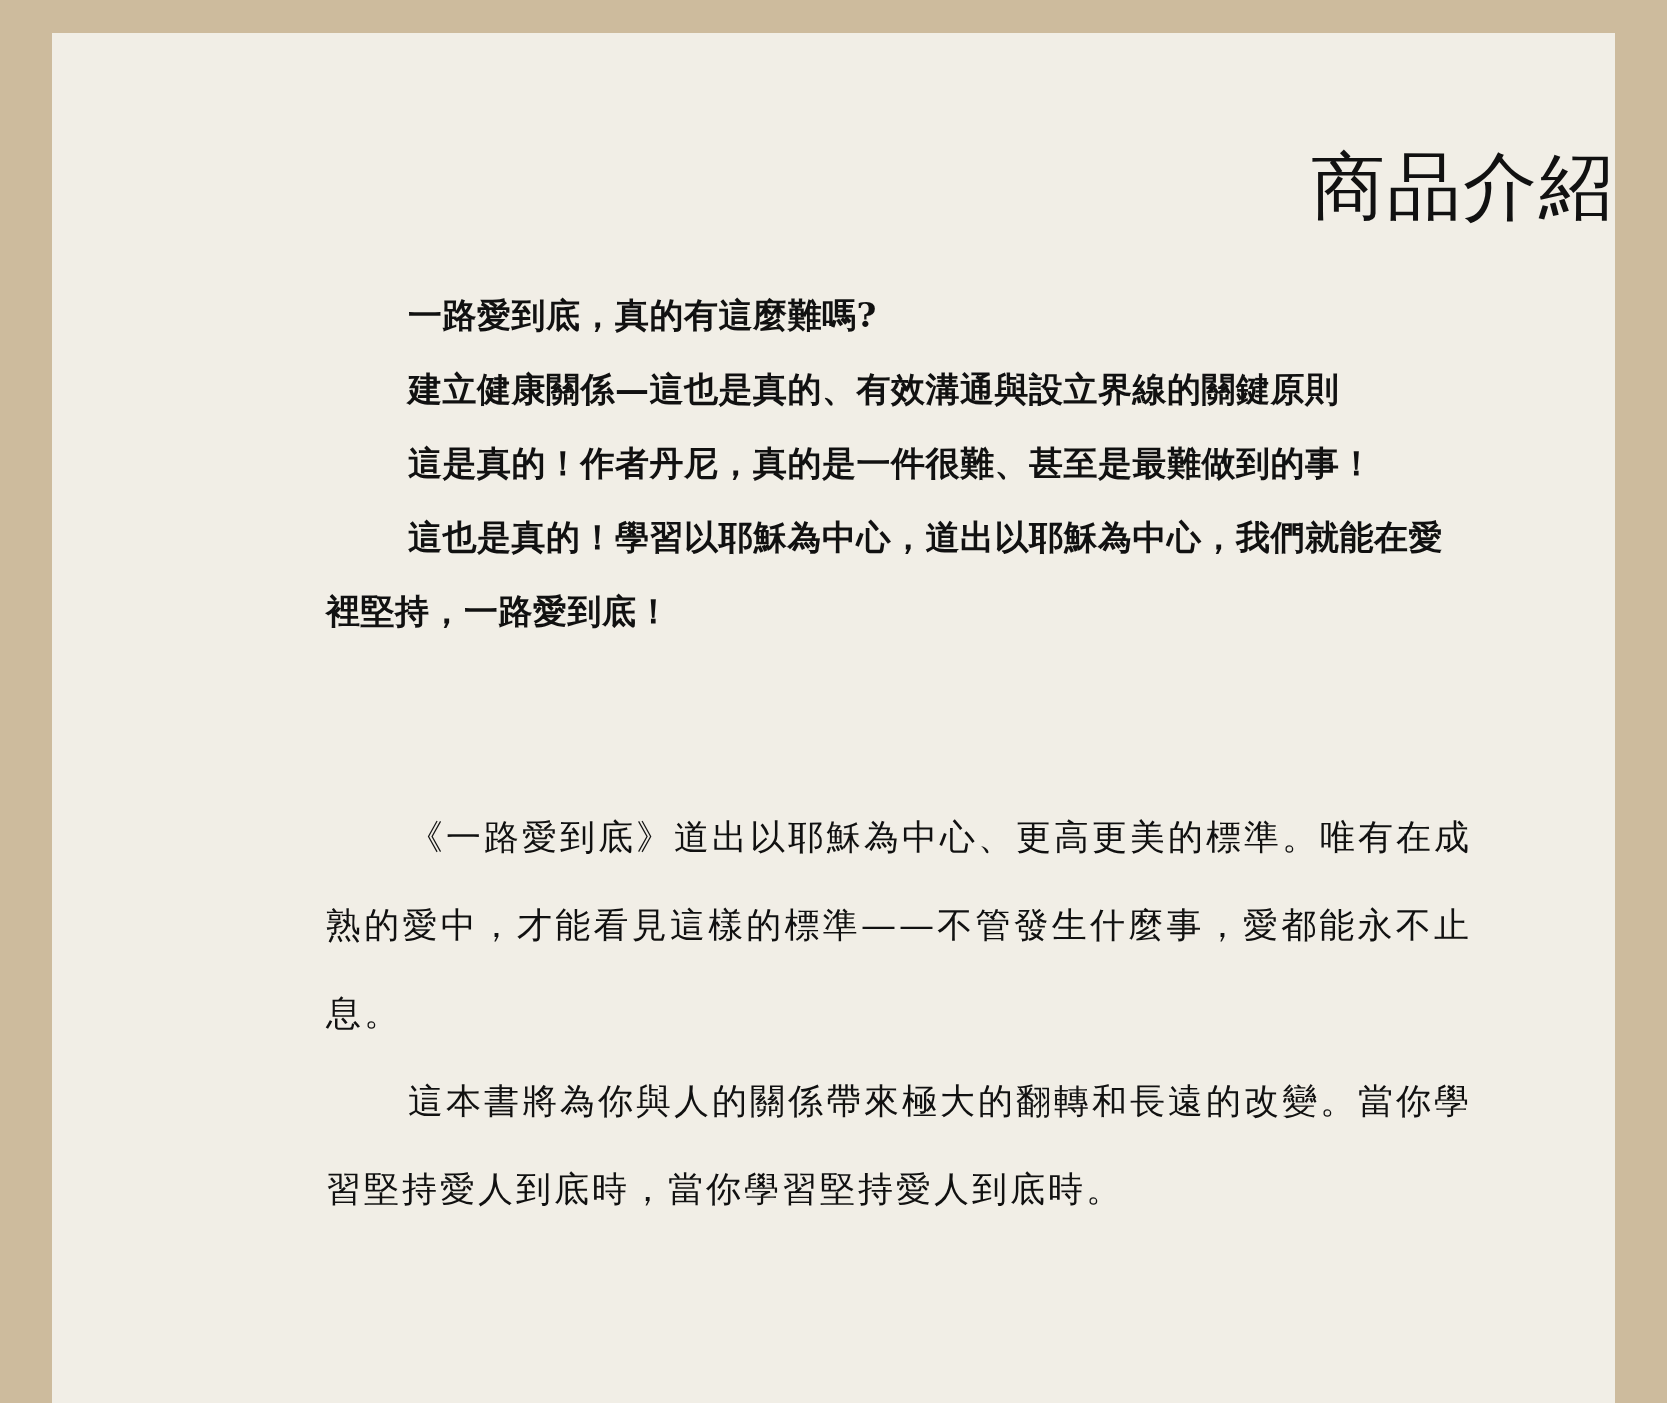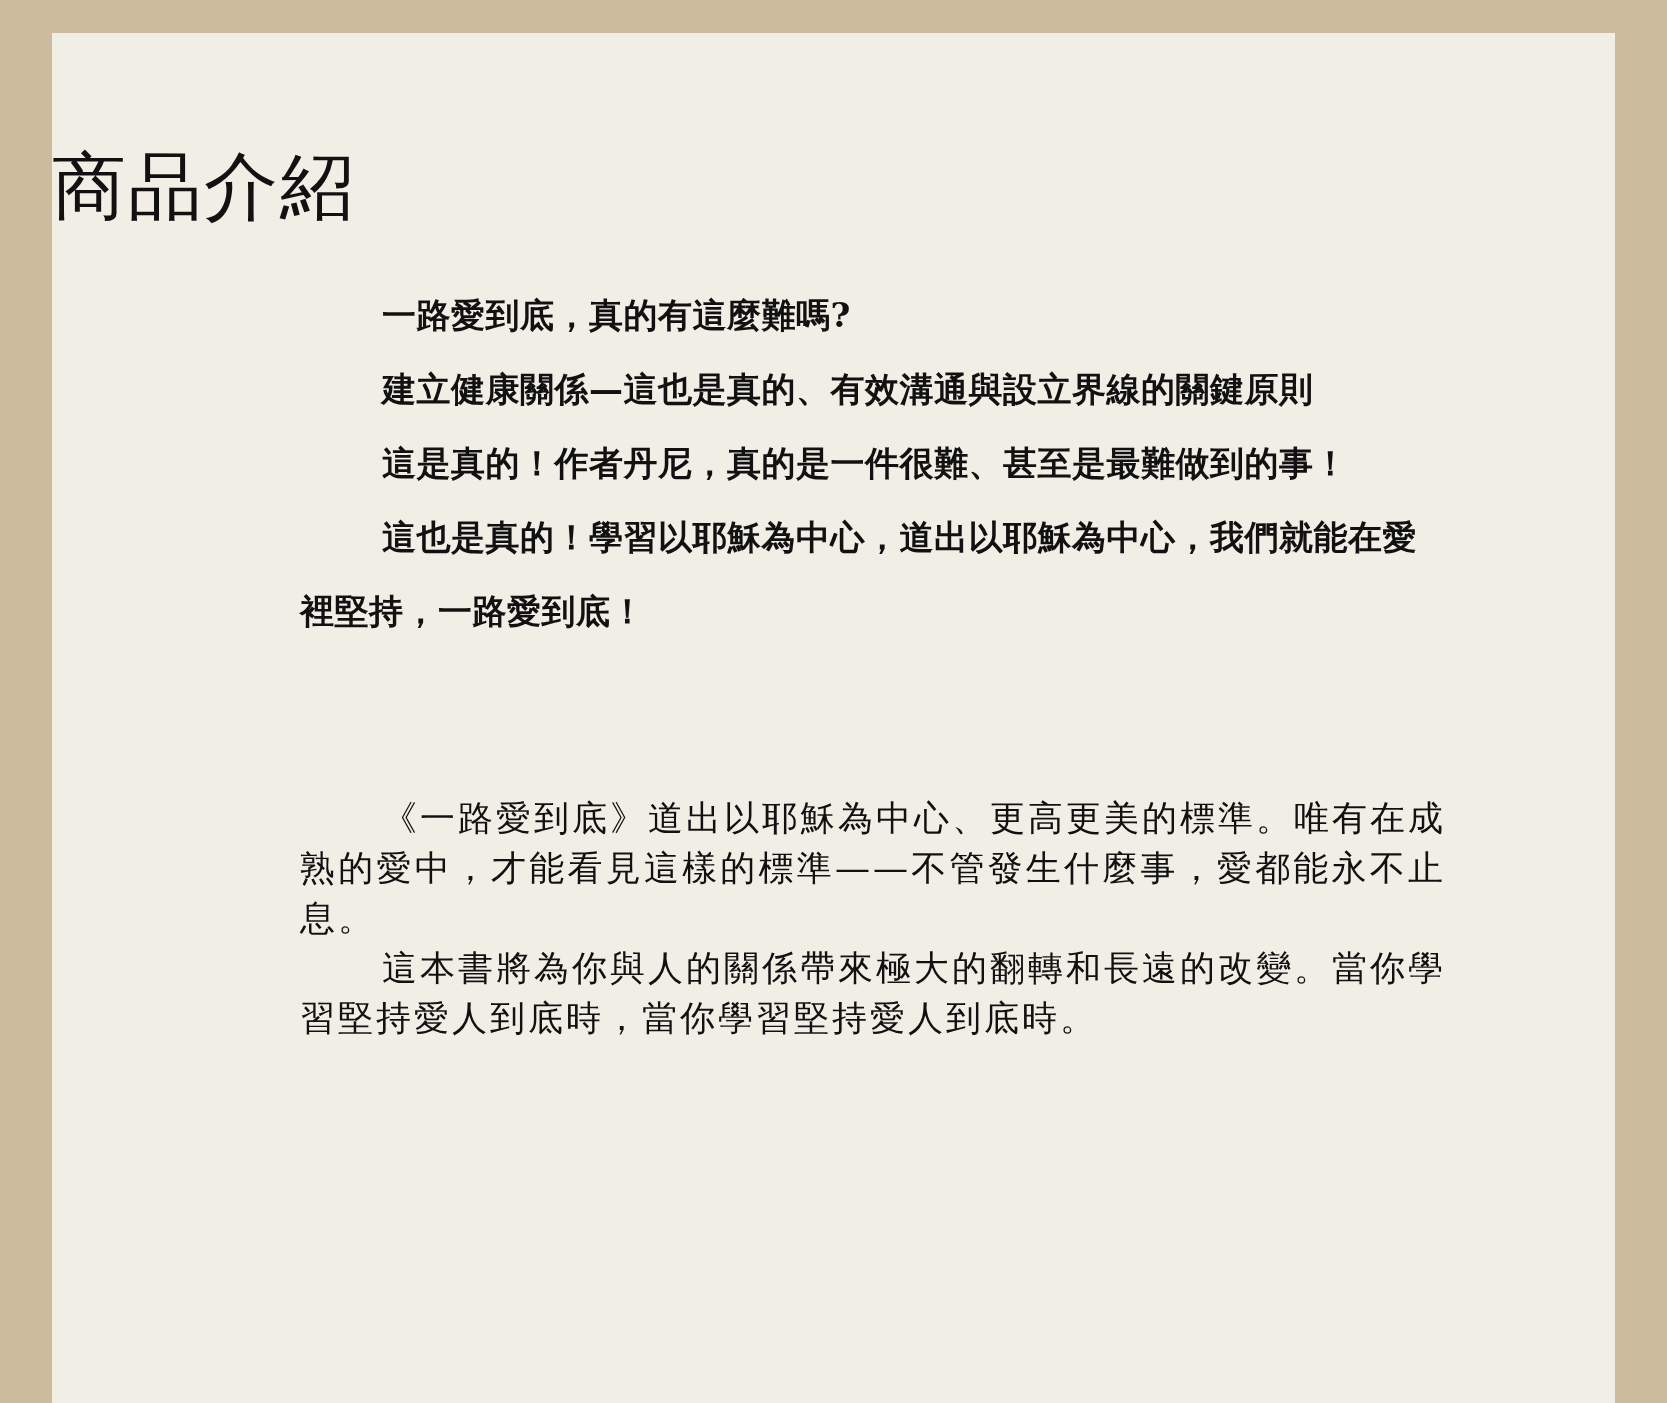--- a/index.html
+++ b/index.html
@@ -21,53 +21,53 @@
       top: 33px;
       width: 1563px;
       height: 1400px;
       background: #f1eee6;
     }
     .title {
       position: absolute;
       left: 0;
       right: 0;
       top: 108px;
-      text-align: left;
+      text-align: right;
       font-family: "DejaVu Serif", "Liberation Serif", serif;
       font-size: 74px;
       line-height: 90px;
       letter-spacing: 2px;
       font-weight: normal;
       color: #111;
       margin: 0;
     }
     .content {
       position: absolute;
-      left: 248px;
+      left: 274px;
       width: 1146px;
     }
     .intro {
       top: 245px;
     }
     .intro p {
       margin: 0;
       font-weight: bold;
       font-size: 34px;
       line-height: 74px;
       text-indent: 82px;
       letter-spacing: 0.5px;
     }
     .body-text {
       top: 760px;
     }
     .body-text p {
       margin: 0 0 0 0;
       font-weight: normal;
       font-size: 35px;
-      line-height: 50px;
+      line-height: 88px;
       text-indent: 82px;
       letter-spacing: 3px;
       text-align: justify;
     }
   </style>
 </head>
 <body>
 
 <div class="panel">
   <h1 class="title">商品介紹</h1>

